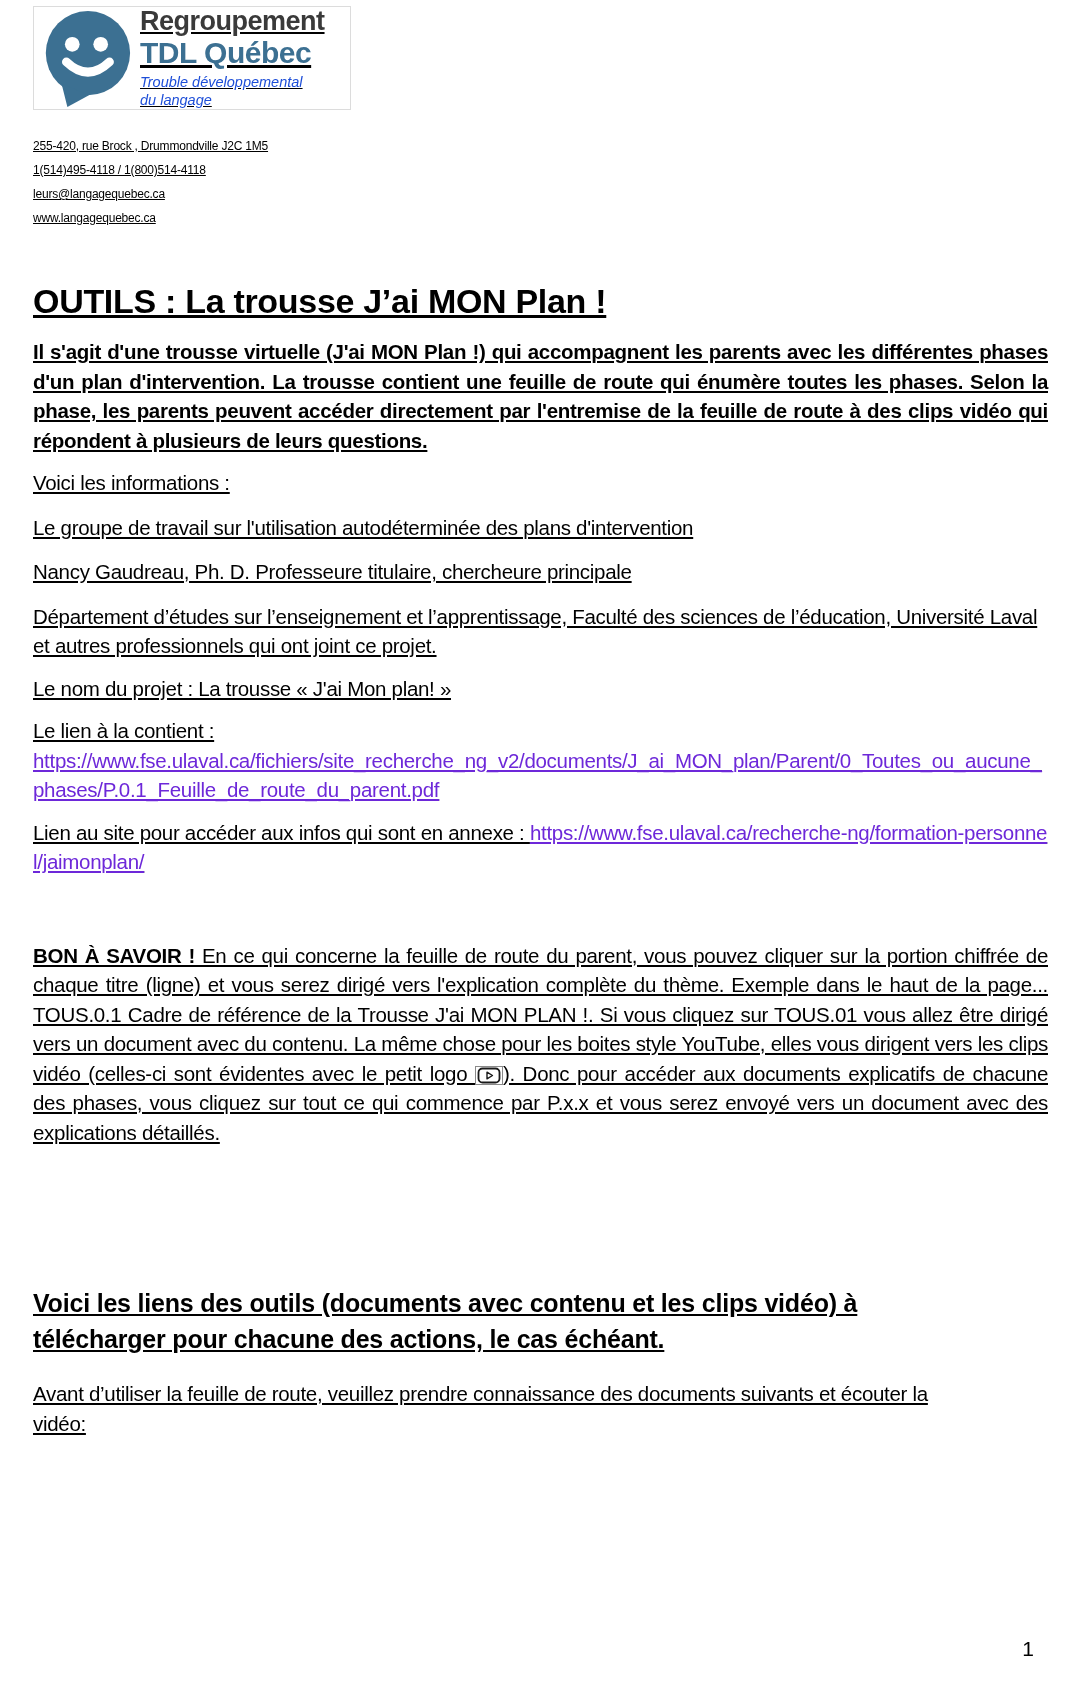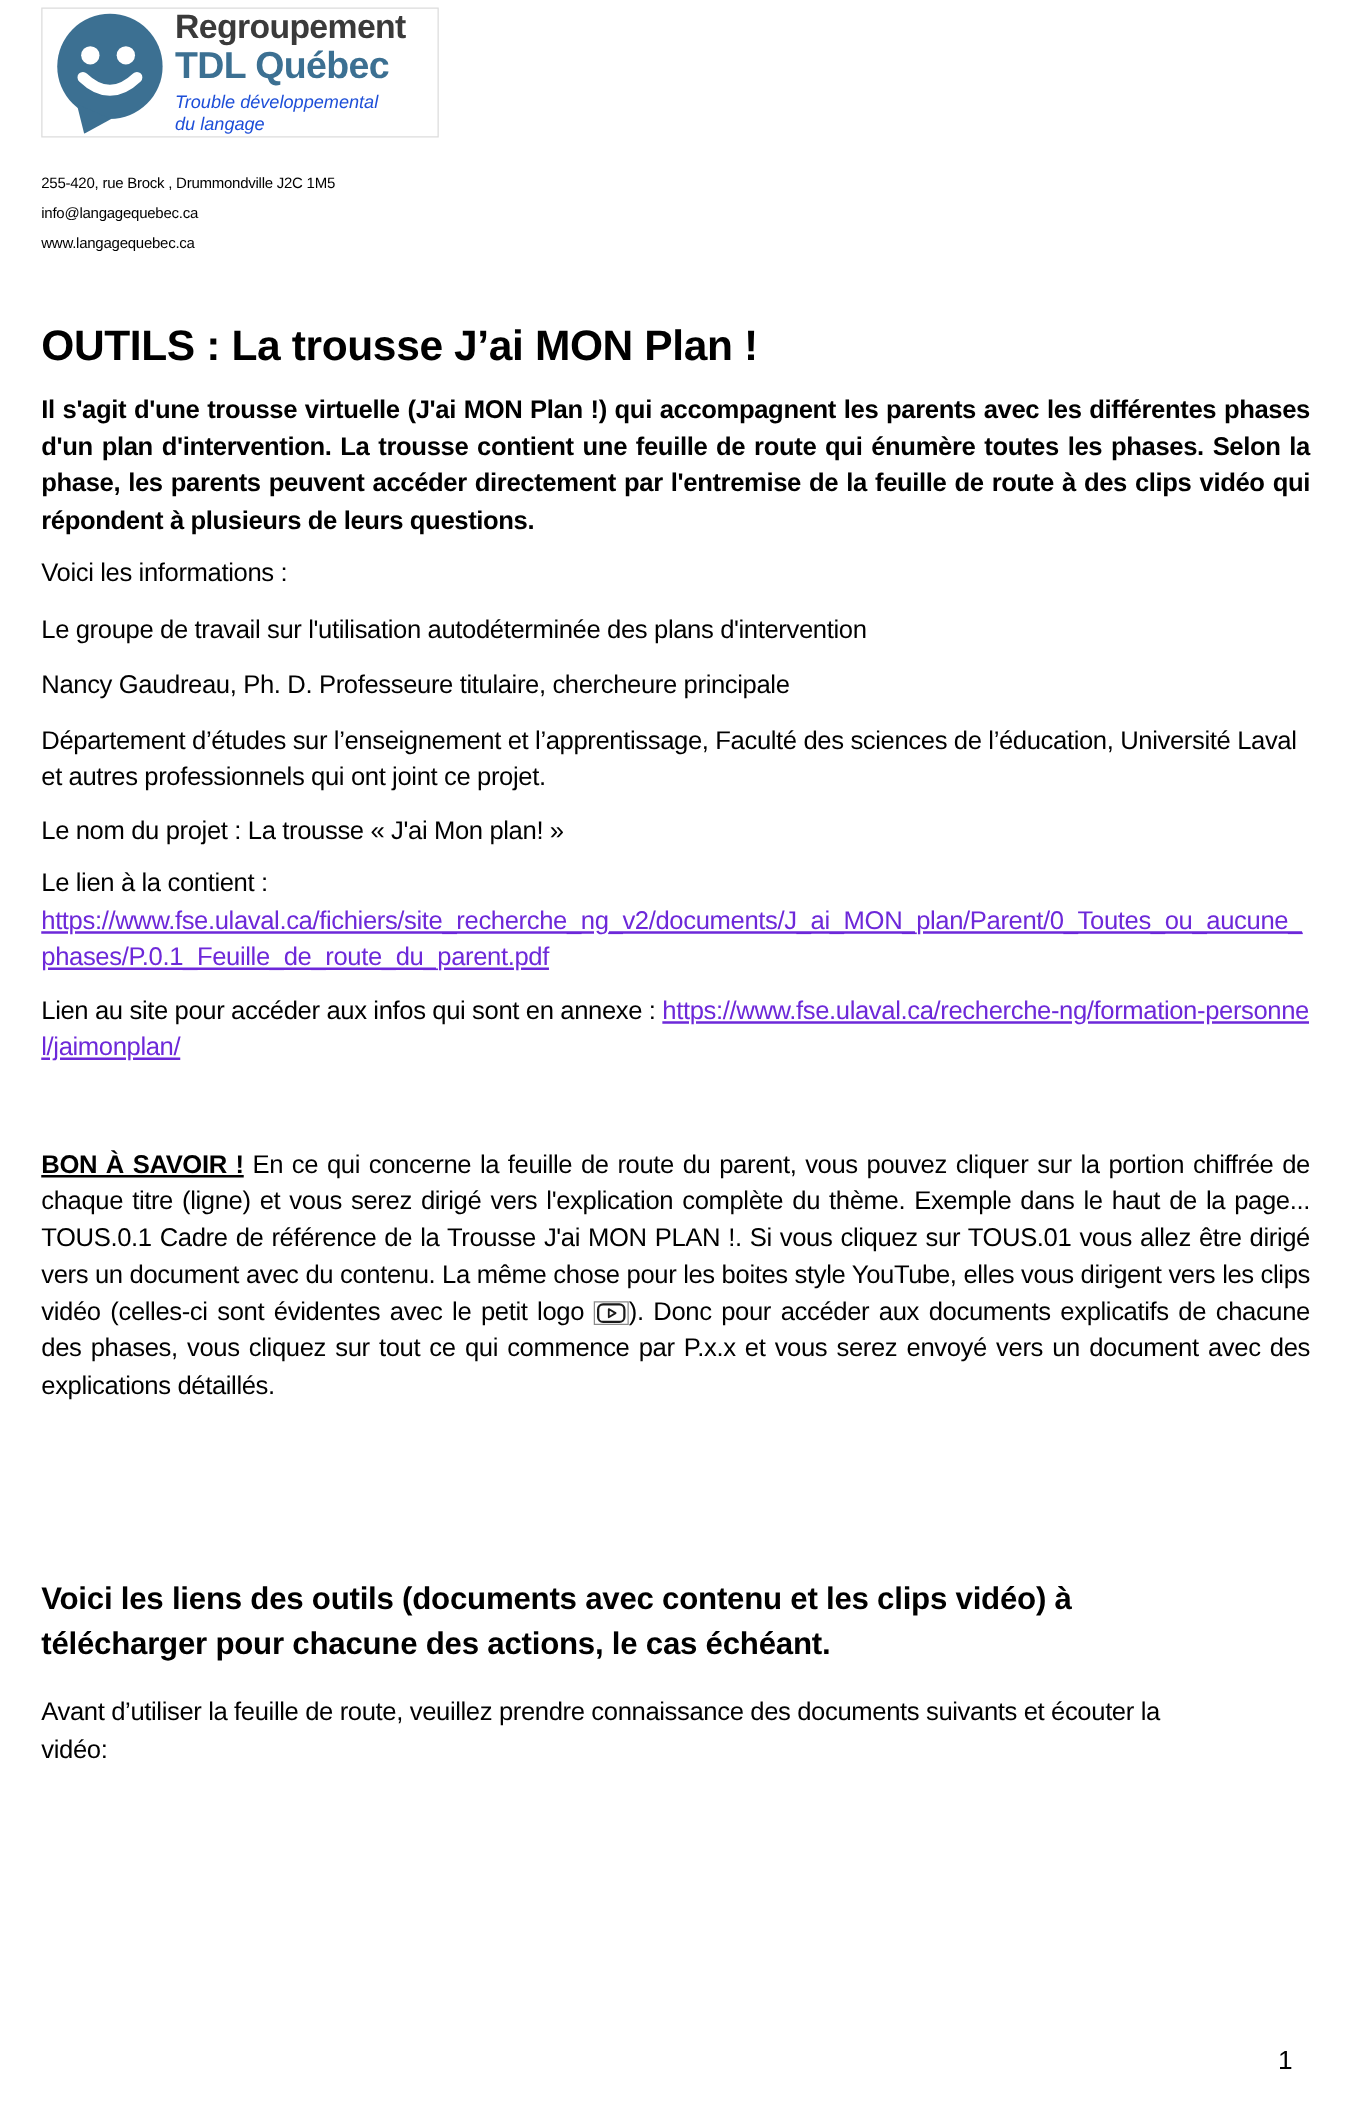--- a/index.html
+++ b/index.html
@@ -6,20 +6,21 @@
   html, body { background: #ffffff; }
   body { font-family: "Liberation Sans", "DejaVu Sans", sans-serif; color: #000; }
   .page {
     position: relative;
     width: 1080px;
     height: 1689px;
     margin: 0 auto;
     background: #fff;
     padding: 6px 32px 0 33px;
     overflow: hidden;
+    text-decoration: underline;
   }
   
   .logo-box {
     width: 318px;
     height: 104px;
     border: 1px solid #dcdcdc;
     display: flex;
     align-items: center;
     background: #fff;
   }
@@ -93,21 +94,22 @@
       <div class="logo-line2">TDL Québec</div>
       <div class="logo-tagline">
         <span>Trouble développemental</span><br>
         <span>du langage</span>
       </div>
     </div>
   </div>
 
   <div class="contact">
     <div>255-420, rue Brock , Drummondville J2C 1M5</div>
-    <div>info@langagequebec.ca</div>
+    <div>1(514)495-4118 / 1(800)514-4118</div>
+    <div>leurs@langagequebec.ca</div>
     <div>www.langagequebec.ca</div>
   </div>
 
   <h1 class="doc-title">OUTILS : La trousse J’ai MON Plan !</h1>
 
   <p class="body bold justify intro">Il s'agit d'une trousse virtuelle (J'ai MON Plan !) qui accompagnent les parents avec les différentes phases d'un plan d'intervention. La trousse contient une feuille de route qui énumère toutes les phases. Selon la phase, les parents peuvent accéder directement par l'entremise de la feuille de route à des clips vidéo qui répondent à plusieurs de leurs questions.</p>
 
   <p class="body mt-sm">Voici les informations :</p>
   <p class="body mt-md">Le groupe de travail sur l'utilisation autodéterminée des plans d'intervention</p>
   <p class="body mt-md">Nancy Gaudreau, Ph. D. Professeure titulaire, chercheure principale</p>

